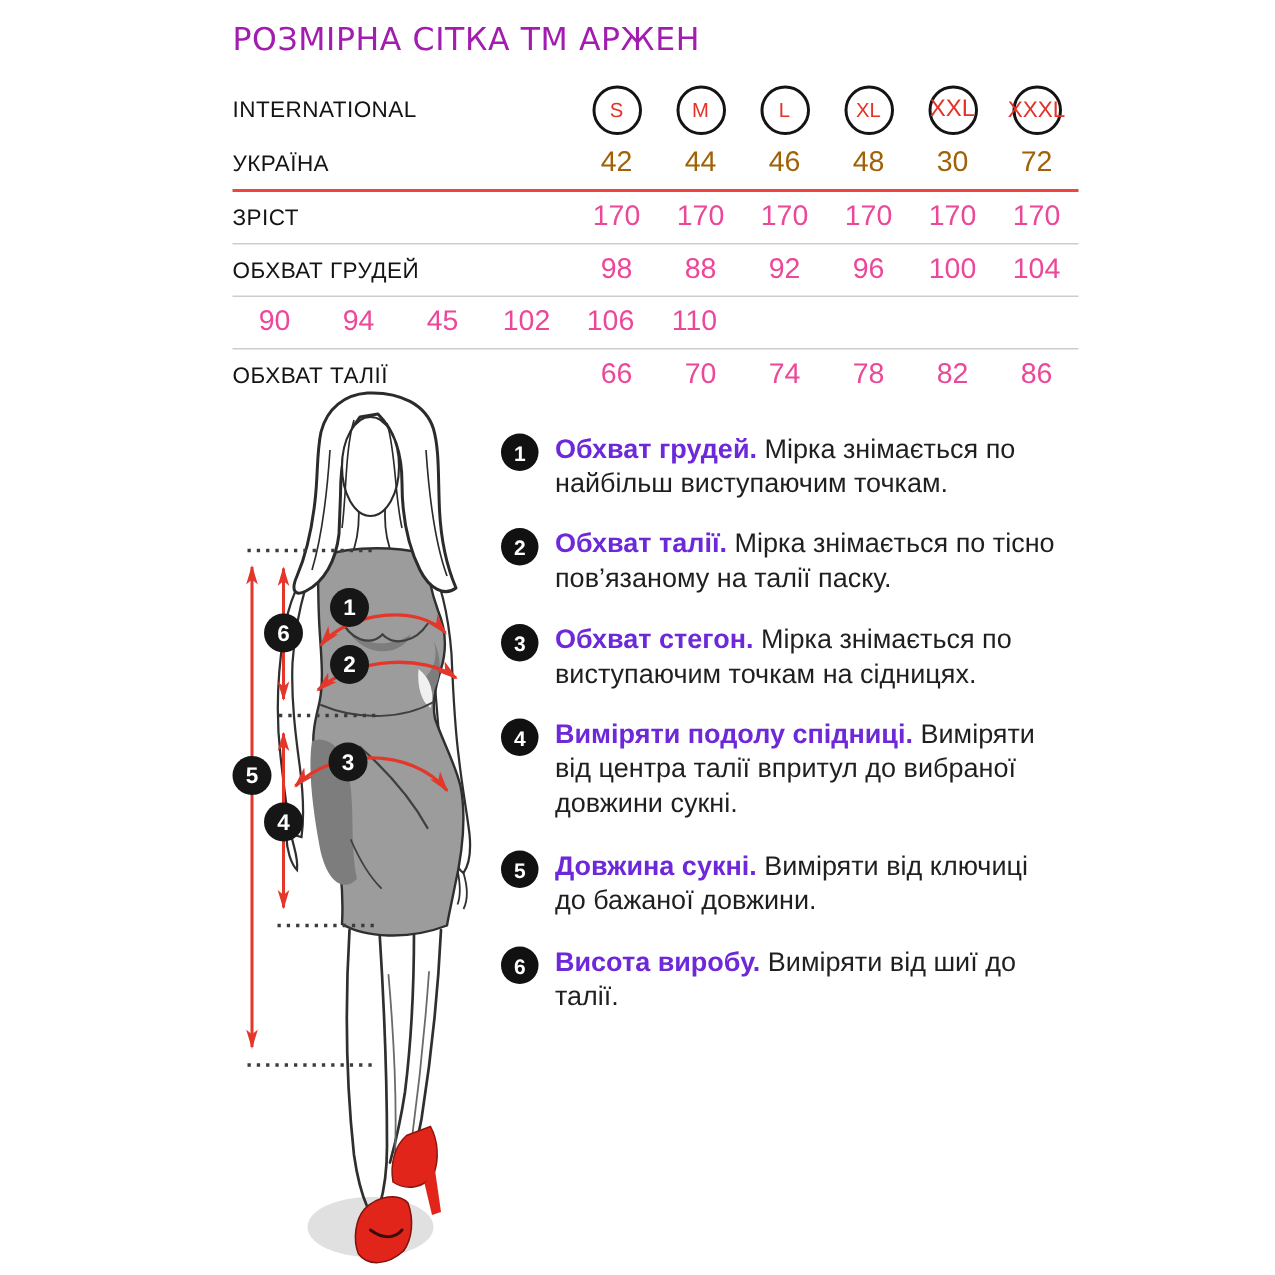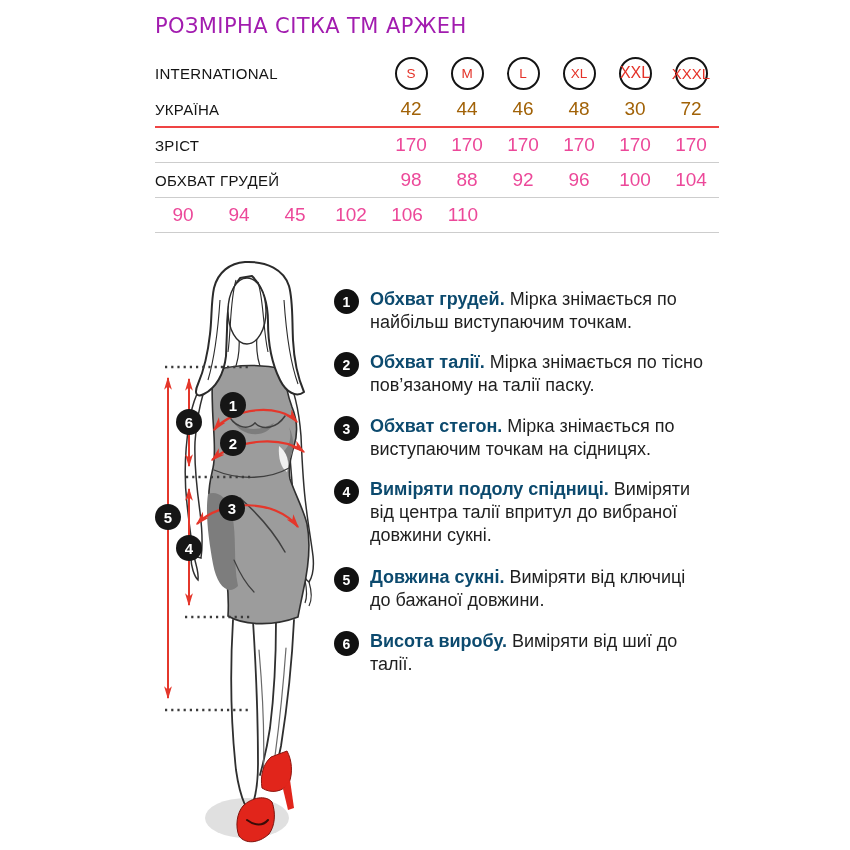--- a/index.html
+++ b/index.html
@@ -25,21 +25,21 @@
   
   .fig-marker{position:absolute;width:26px;height:26px;border-radius:50%;background:#161616;
          color:#fff;display:flex;align-items:center;justify-content:center;
          font-size:15px;font-weight:700;z-index:5;}
   
   .m-item{position:absolute;left:334px;width:376px;}
   .m-num{position:absolute;left:0;top:1px;width:25px;height:25px;border-radius:50%;
          background:#111;color:#fff;display:flex;align-items:center;justify-content:center;
          font-size:14px;font-weight:700;}
   .m-text{margin-left:36px;font-size:18px;line-height:23px;color:#1f1f1f;}
-  .m-text b{color:#0c4a6e;}
+  .m-text b{color:#6d28d9;}
   
   .figure-svg{position:absolute;left:140px;top:253px;width:205px;height:597px;z-index:1;}
 </style>
 </head>
 <body>
 
 <div class="canvas">
 
   <div class="title">РОЗМІРНА СІТКА ТМ АРЖЕН</div>
 
@@ -87,20 +87,29 @@
 
     <div class="trow row-body has-line">
       <div class="tcell">90</div>
       <div class="tcell">94</div>
       <div class="tcell">45</div>
       <div class="tcell">102</div>
       <div class="tcell">106</div>
       <div class="tcell">110</div>
     </div>
 
+    <div class="trow row-body">
+      <div class="tlabel">ОБХВАТ ТАЛІЇ</div>
+      <div class="tcell">66</div>
+      <div class="tcell">70</div>
+      <div class="tcell">74</div>
+      <div class="tcell">78</div>
+      <div class="tcell">82</div>
+      <div class="tcell">86</div>
+    </div>
   </div>
 
   <svg class="figure-svg" viewBox="140 253 205 597" xmlns="http://www.w3.org/2000/svg">
     <defs>
       <marker id="ah" viewBox="0 0 10 10" refX="9" refY="5" markerWidth="6.5" markerHeight="6.5" orient="auto-start-reverse">
         <path d="M0,2 L10,5 L0,8 L2.6,5 Z" fill="#e4372b"></path>
       </marker>
     </defs>
 
     <ellipse cx="247" cy="818" rx="42" ry="20" fill="#dadada" opacity="0.85"></ellipse>

